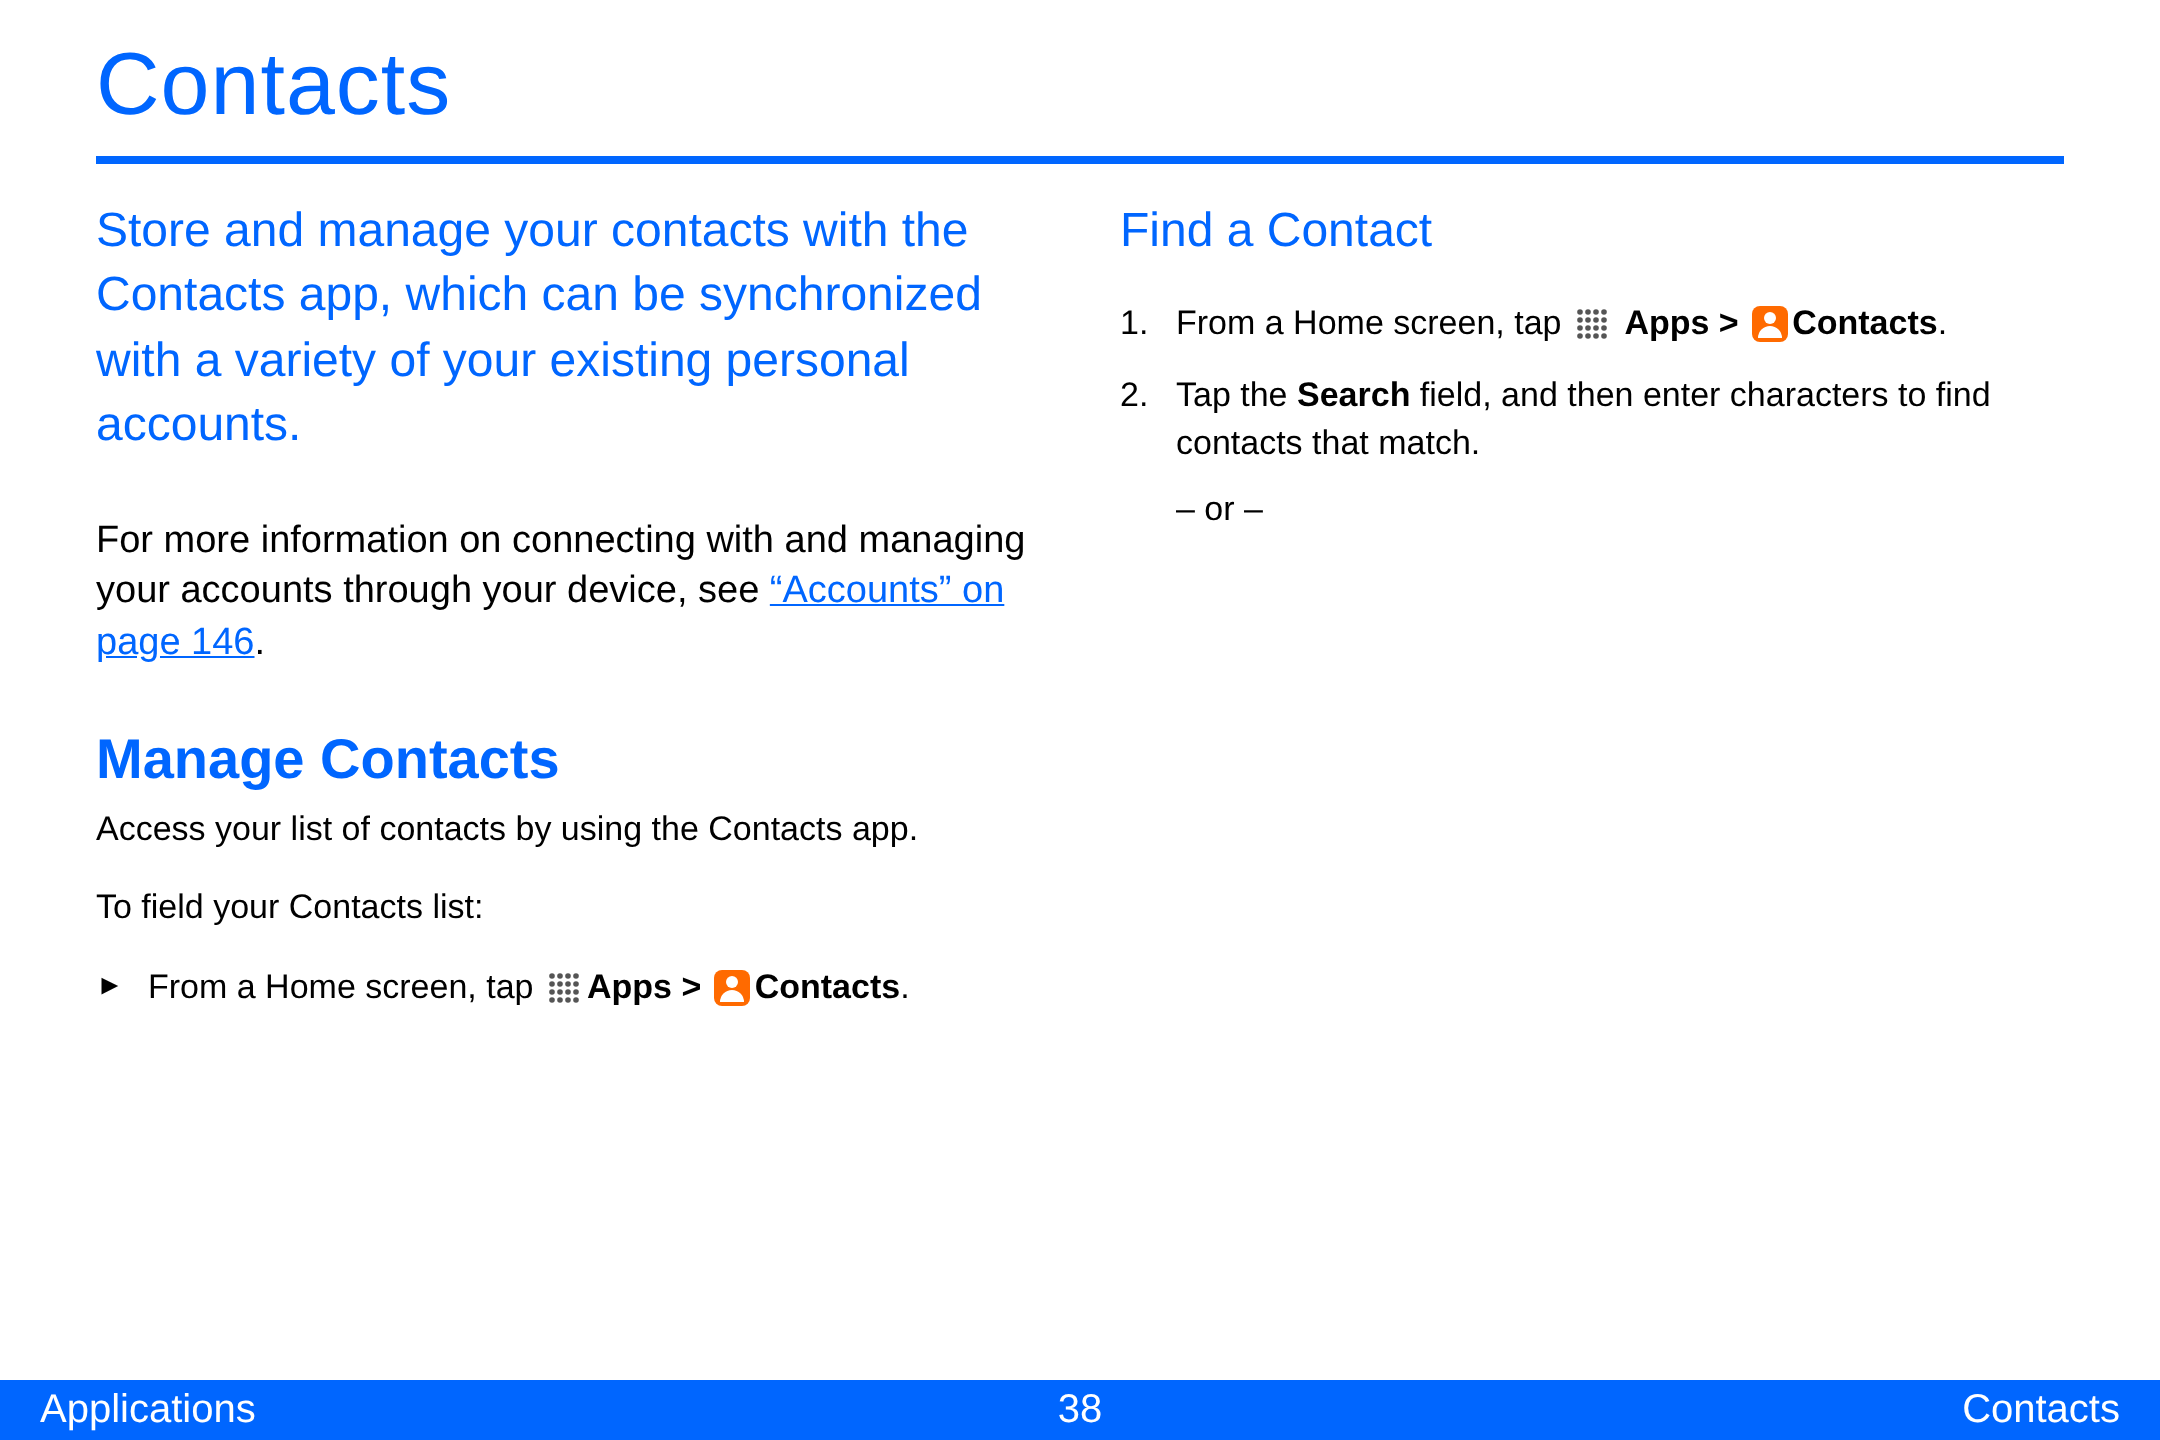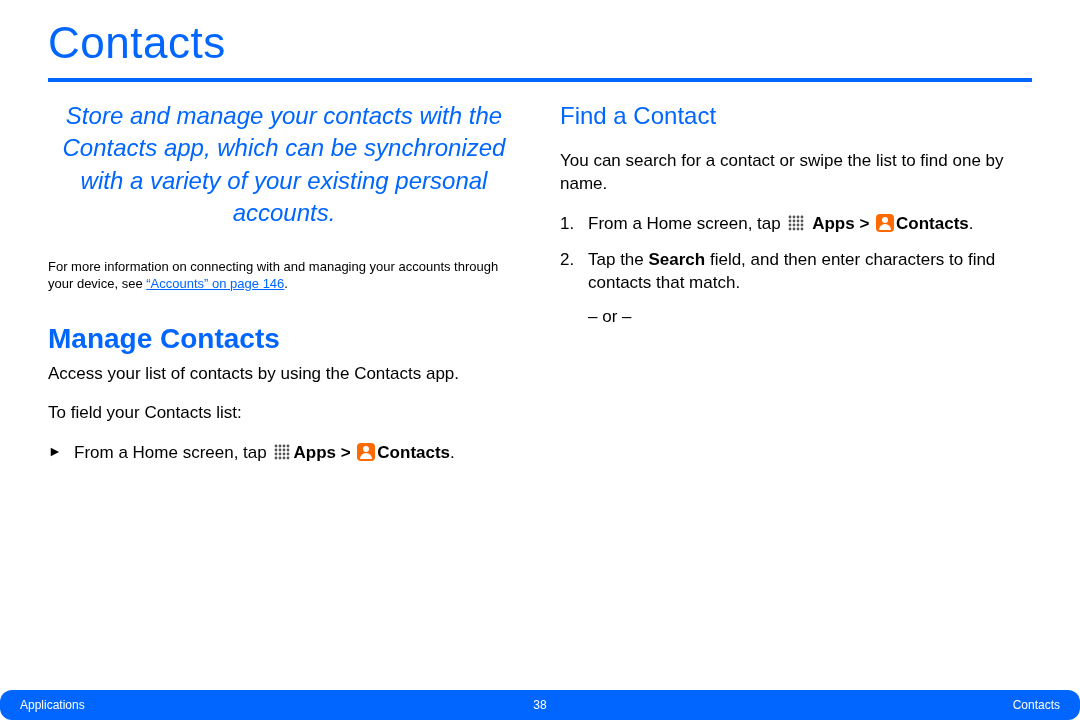--- a/index.html
+++ b/index.html
@@ -23,28 +23,26 @@
     display: flex;
     gap: 40px;
     margin-top: 18px;
   }
   .col {
     flex: 1;
     min-width: 0;
   }
   .lead {
     color: #0066ff;
-    font-style: italic;
     font-size: 24px;
     line-height: 1.35;
     margin-bottom: 28px;
-    text-align: center;
   }
   .body-text {
-    font-size: 13px;
+    font-size: 19px;
     line-height: 1.35;
     color: #000;
   }
   .link {
     color: #0066ff;
     text-decoration: underline;
   }
   .h2 {
     color: #0066ff;
     font-size: 28px;
@@ -145,22 +143,21 @@
     left: 0;
     bottom: 0;
     width: 1080px;
     height: 30px;
     background: #0066ff;
     color: #fff;
     display: flex;
     align-items: center;
     justify-content: space-between;
     padding: 0 20px;
-    font-size: 12px;
-    border-radius: 12px;
+    font-size: 20px;
   }
   .footer .center {
     position: absolute;
     left: 50%;
     transform: translateX(-50%);
   }
   b { font-weight: 700; }
 </style>
 </head>
 <body>
@@ -207,21 +204,20 @@
               </g>
             </svg></span><b>Apps &gt; </b><span class="contacts-icon"></span><b>Contacts</b><span>.</span>
       </div>
 
     </div>
 
     <div class="col">
 
       <h2 class="h2-right">Find a Contact</h2>
 
-      <p class="para">You can search for a contact or swipe the list to find one by name.</p>
 
       <ol class="step-list">
         <li class="step">
           <span class="num">1.</span>
           <span>From a Home screen, tap </span><span class="apps-icon"><svg viewBox="0 0 18 18" width="18" height="18">
                 <g fill="#555">
                   <circle cx="3" cy="3" r="1.4"></circle>
                   <circle cx="7" cy="3" r="1.4"></circle>
                   <circle cx="11" cy="3" r="1.4"></circle>
                   <circle cx="15" cy="3" r="1.4"></circle>

